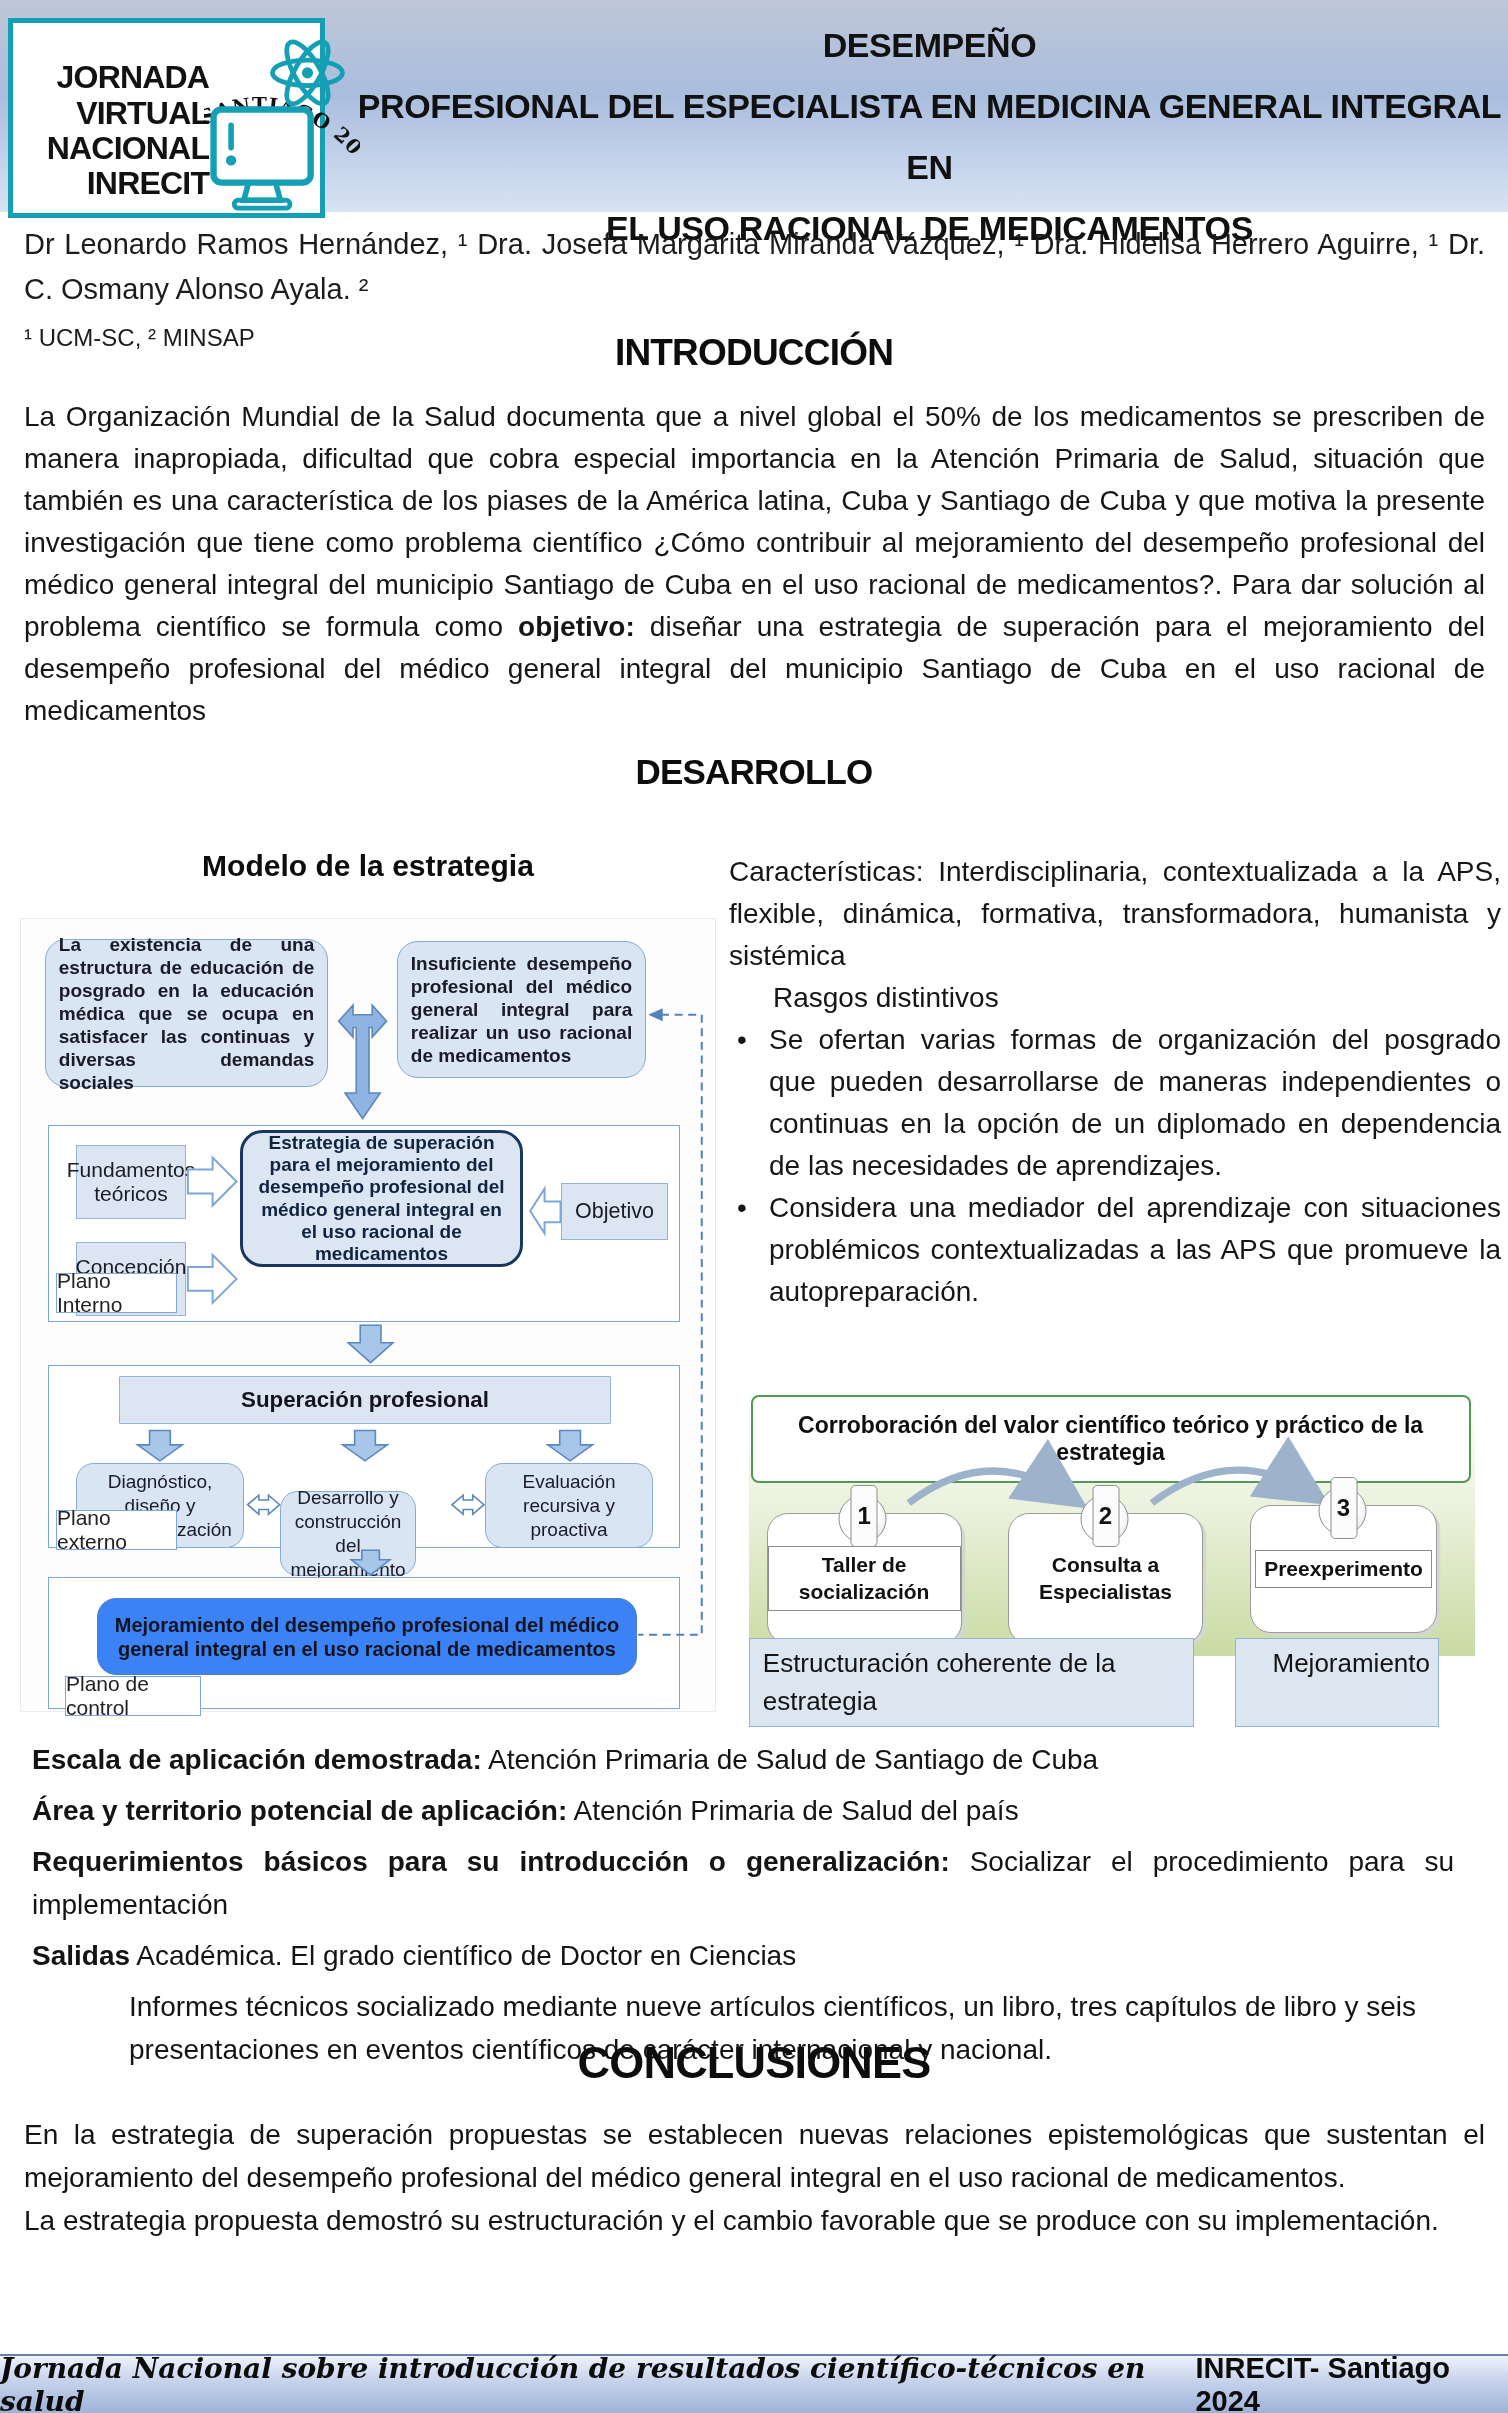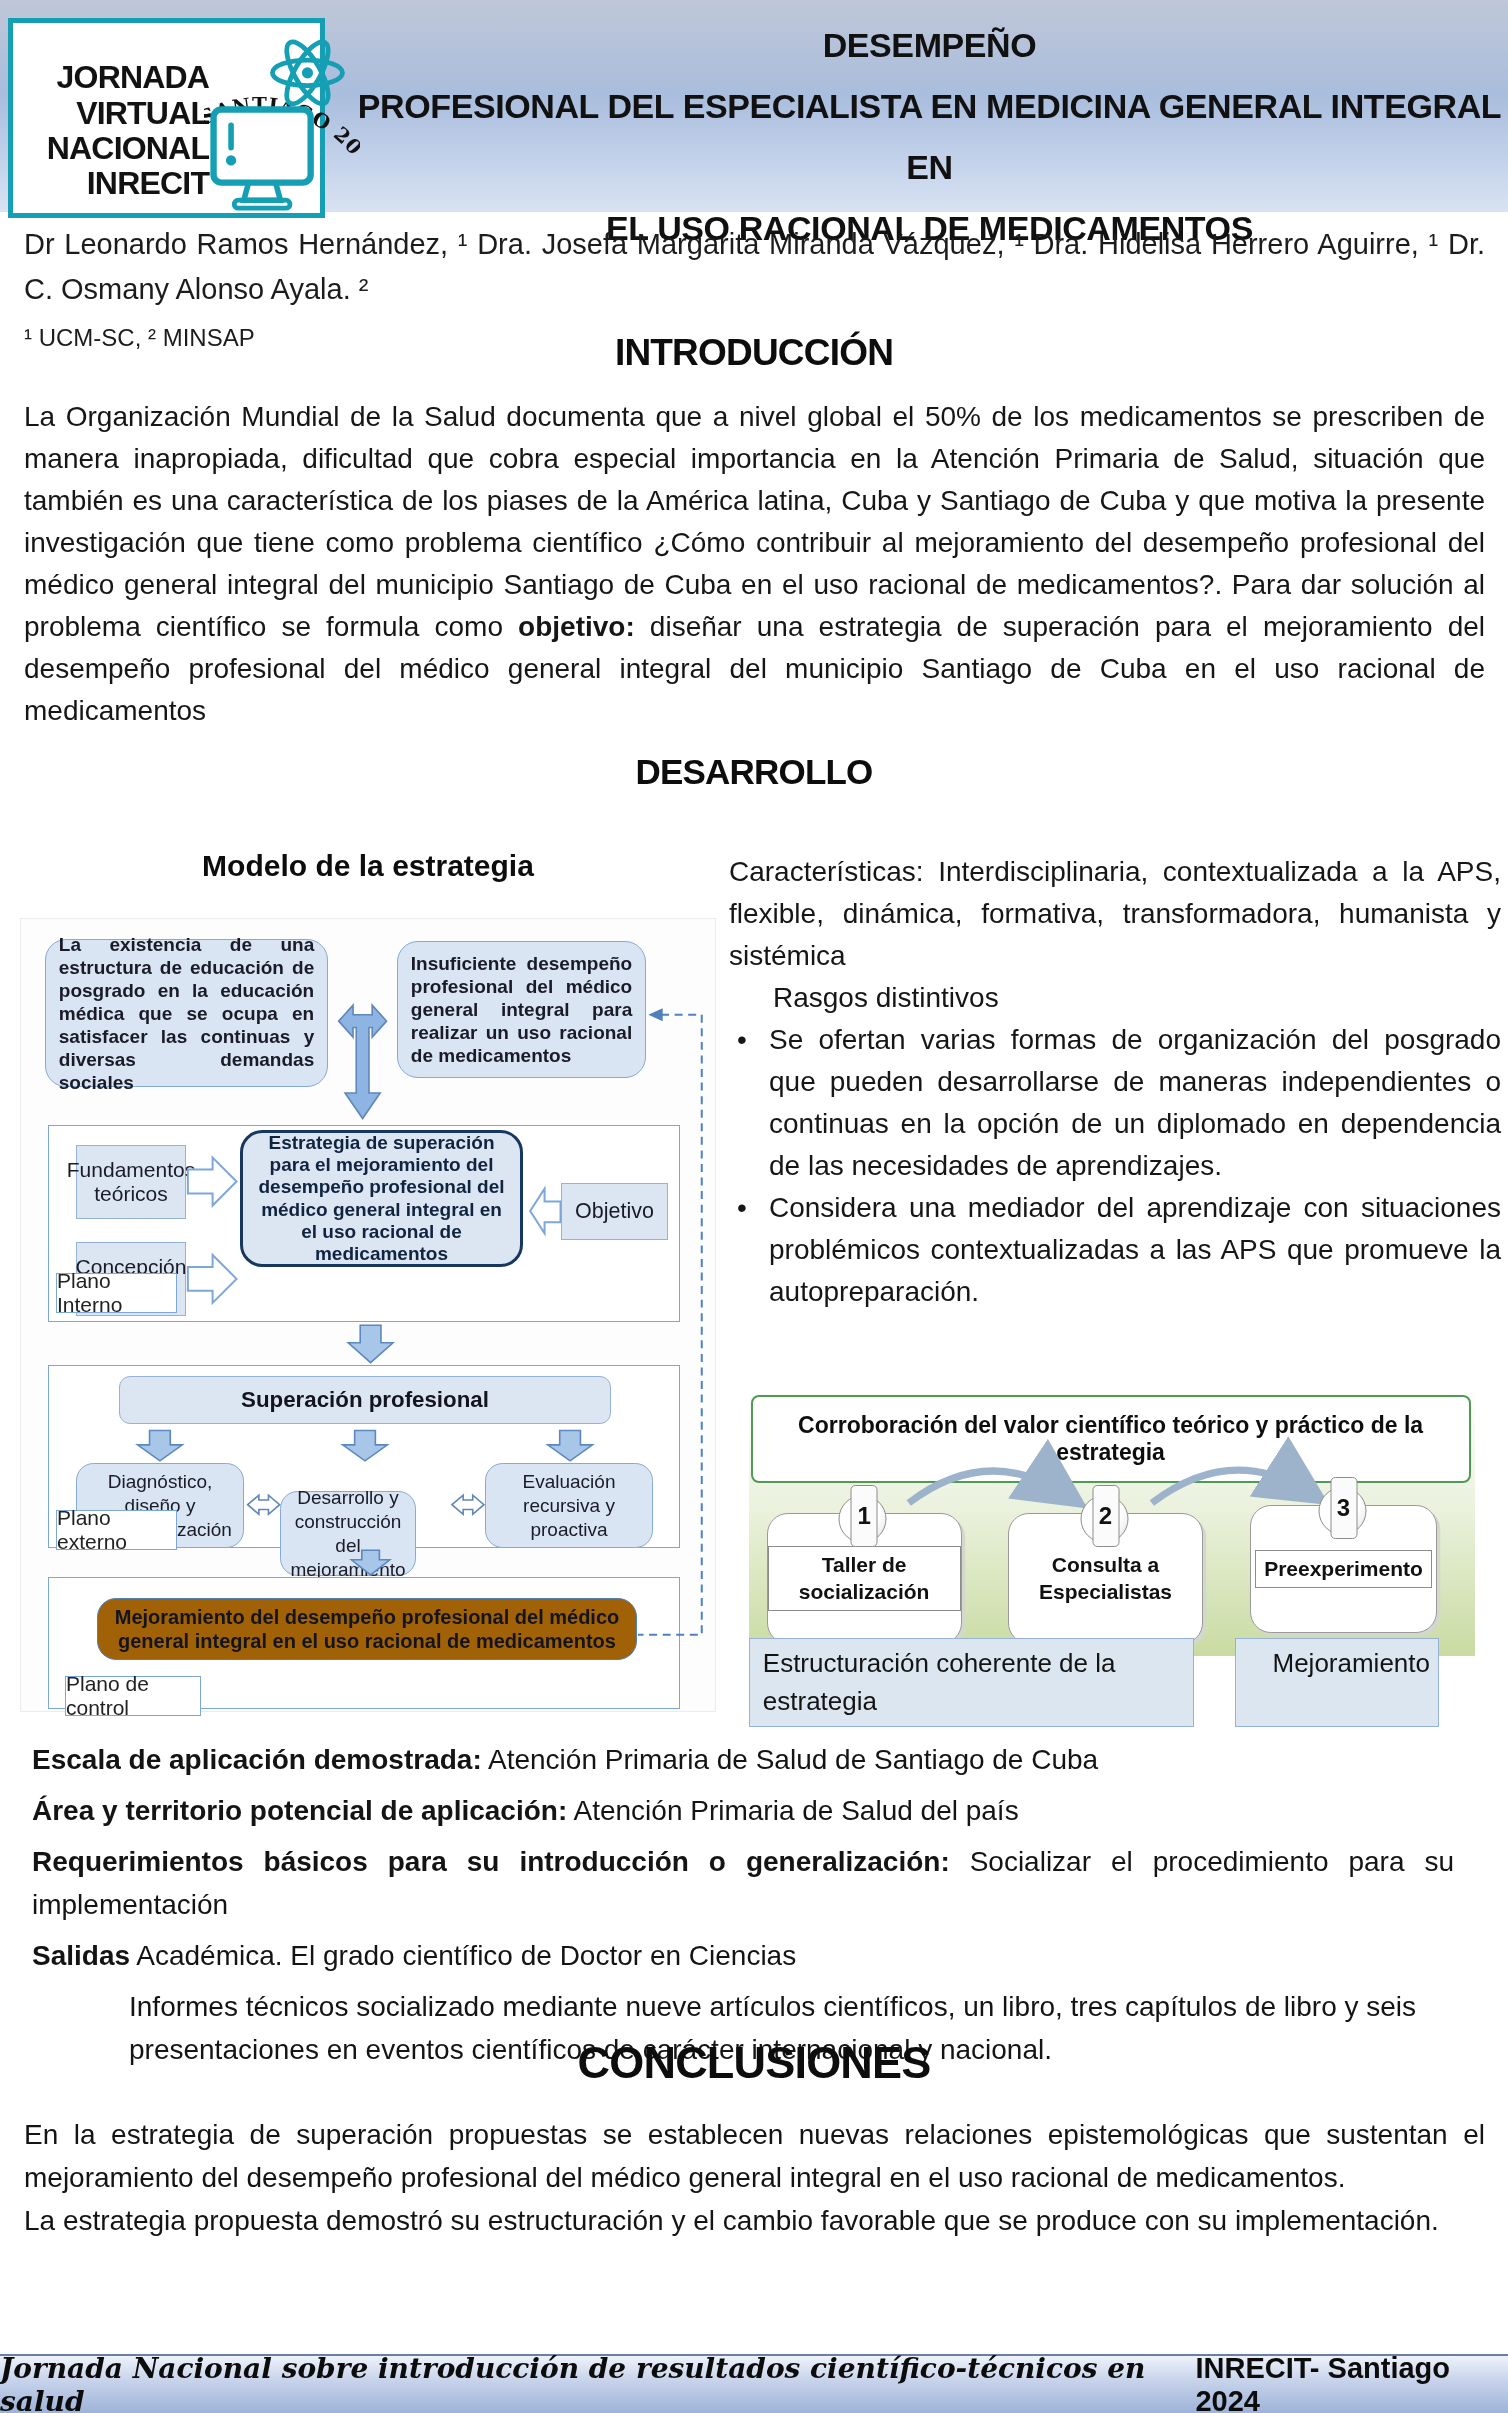--- a/index.html
+++ b/index.html
@@ -178,31 +178,31 @@
   <div class="fc-abs fc-small" style="left:55px;top:226px;width:110px;height:74px;">Fundamentos teóricos</div>
   <div class="fc-abs fc-small" style="left:55px;top:323px;width:110px;height:74px;">Concepción teórica</div>
   <div class="fc-abs" style="left:219px;top:211px;width:283px;height:137px;background:#dce6f3;border:3.2px solid #17375e;
        border-radius:22.3px;display:flex;align-items:center;justify-content:center;text-align:center;
        font-size:19px;font-weight:700;line-height:22.3px;color:#10233f;padding:3.2px 9.6px;">Estrategia de superación para el mejoramiento del desempeño profesional del médico general integral en el uso racional de medicamentos</div>
   <div class="fc-abs fc-small" style="left:540px;top:264px;width:107px;height:57px;font-size:21.5px;">Objetivo</div>
   <div class="fc-abs fc-label" style="left:35px;top:354px;width:121px;height:40px;">Plano Interno</div>
 
   <div class="fc-abs fc-rect-plane" style="left:27px;top:446px;width:632px;height:183px;"></div>
   <div class="fc-abs" style="left:98px;top:457px;width:492px;height:48px;background:#dce6f3;border:1.6px solid #95b3d7;
-       border-radius:11px;display:flex;align-items:center;justify-content:center;font-size:22.3px;font-weight:700;color:#14141f;">Superación profesional</div>
+       border-radius:1px;display:flex;align-items:center;justify-content:center;font-size:22.3px;font-weight:700;color:#14141f;">Superación profesional</div>
   <div class="fc-abs fc-round" style="left:55px;top:544px;width:168px;height:85px;border-radius:17.6px;justify-content:center;
        text-align:center;font-size:19px;line-height:24px;padding:3.2px 6.4px;">Diagnóstico, diseño y problematización</div>
   <div class="fc-abs fc-round" style="left:259px;top:572px;width:136px;height:85px;border-radius:17.6px;justify-content:center;
        text-align:center;font-size:19px;line-height:24px;padding:3.2px 6.4px;">Desarrollo y construcción del mejoramiento</div>
   <div class="fc-abs fc-round" style="left:464px;top:544px;width:168px;height:85px;border-radius:17.6px;justify-content:center;
        text-align:center;font-size:19px;line-height:24px;padding:3.2px 6.4px;">Evaluación recursiva y proactiva</div>
   <div class="fc-abs fc-label" style="left:35px;top:591px;width:121px;height:40px;">Plano externo</div>
 
   <div class="fc-abs fc-rect-plane" style="left:27px;top:658px;width:632px;height:132px;"></div>
-  <div class="fc-abs" style="left:76px;top:679px;width:540px;height:62px;background:#a16207;border:1.6px solid #4f81bd;
+  <div class="fc-abs" style="left:76px;top:679px;width:540px;height:77px;background:#3b82f6;border:1.6px solid #4f81bd;
        border-radius:19px;display:flex;align-items:center;justify-content:center;text-align:center;
        font-size:20px;font-weight:700;line-height:24px;color:#14141f;padding:1.6px 11.2px;">Mejoramiento del desempeño profesional del médico general integral en el uso racional de medicamentos</div>
   <div class="fc-abs fc-label" style="left:44px;top:757px;width:136px;height:40px;">Plano de control</div>
 </div>
 
 <div id="right-col">
   <div>Características: Interdisciplinaria, contextualizada a la APS, flexible, dinámica, formativa, transformadora, humanista y sistémica</div>
   <div id="rasgos-title" style="text-align:left;">Rasgos distintivos</div>
   <div class="bullet-item">Se ofertan varias formas de organización del posgrado que pueden desarrollarse de maneras independientes o continuas en la opción de un diplomado en dependencia de las necesidades de aprendizajes.</div>
   <div class="bullet-item">Considera una mediador del aprendizaje con situaciones problémicos contextualizadas a las APS que promueve la autopreparación.</div>

